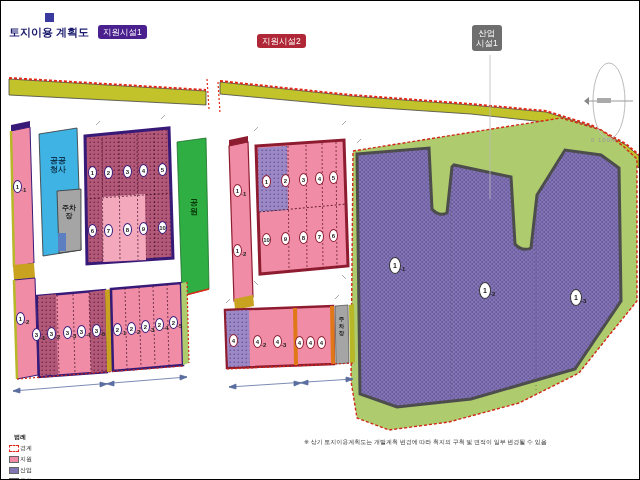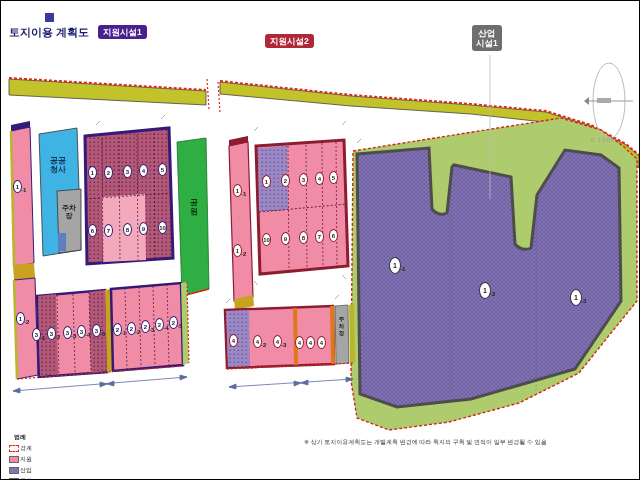--- a/index.html
+++ b/index.html
@@ -6,24 +6,24 @@
   #stage{position:relative;width:640px;height:480px;background:#fff;overflow:hidden;
          border:1px solid #000;box-sizing:border-box;
          font-family:"Liberation Sans","DejaVu Sans",sans-serif;}
   .abs{position:absolute;flex-direction:column;}
   svg{position:absolute;left:0;top:0;}
   
   #title{left:8px;top:12px;display:flex;align-items:center;gap:3px;
          font-size:11px;font-weight:bold;color:#1a1a6e;}
   #title .sq{width:9px;height:9px;background:#3a3a9e;display:inline-block;}
   
-  .badge{color:#fff;font-weight:bold;font-size:8.5px;line-height:1.2;
+  .badge{color:#fff;font-weight:normal;font-size:8.5px;line-height:1.2;
          padding:2px 5px;border-radius:3px;text-align:center;white-space:nowrap;}
   #badge1{left:97px;top:24px;background:#4a1f8e;}
-  #badge2{left:264px;top:33px;background:#b02838;}
+  #badge2{left:256px;top:33px;background:#b02838;}
   #badge3{left:471px;top:24px;background:#6e6e6e;padding:3px 4px;}
   
   .lot{position:absolute;width:9px;height:13px;border-radius:50%;background:#fff;
        display:flex;align-items:center;justify-content:center;
        font-size:6px;font-weight:bold;color:#222;box-sizing:border-box;}
   .lotP{border:1.5px solid #371a78;}
   .lotR{border:1.5px solid #8e1c30;}
   .lotB{width:12px;height:17px;border:1.5px solid #333;font-size:7px;}
   .suf{position:absolute;left:100%;top:50%;font-size:6px;font-weight:bold;
        color:#222;white-space:nowrap;}

